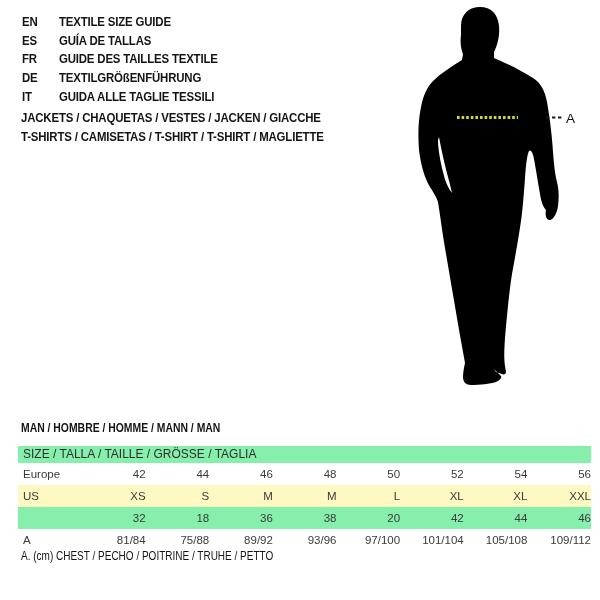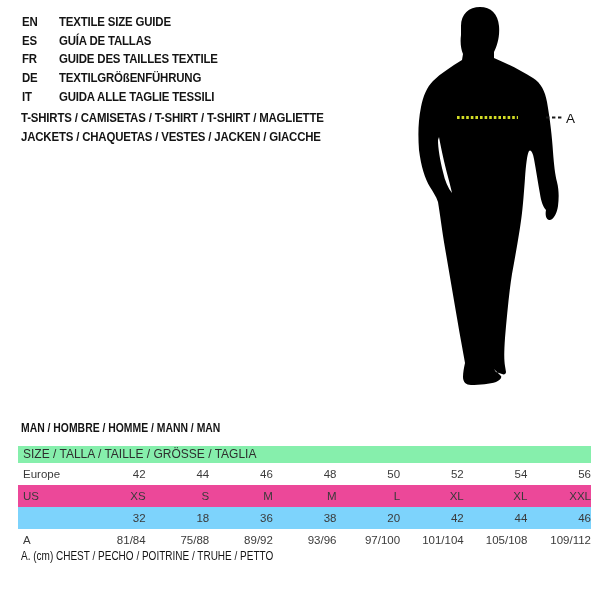--- a/index.html
+++ b/index.html
@@ -58,24 +58,24 @@
     <span>TEXTILGRÖßENFÜHRUNG</span>
   </div>
   <div class="lang-row cond">
     <span class="lang-code">IT</span>
     <span>GUIDA ALLE TAGLIE TESSILI</span>
   </div>
 </div>
 
 <div class="cat-block">
   <div class="cat-line">
-      <span class="cond">T-SHIRTS / CAMISETAS / T-SHIRT / T-SHIRT / MAGLIETTE</span>
+      <span class="cond">JACKETS / CHAQUETAS / VESTES / JACKEN / GIACCHE</span>
     </div>
   <div class="cat-line">
-      <span class="cond">JACKETS / CHAQUETAS / VESTES / JACKEN / GIACCHE</span>
+      <span class="cond">T-SHIRTS / CAMISETAS / T-SHIRT / T-SHIRT / MAGLIETTE</span>
     </div>
 </div>
 
 <div class="figure-wrap">
   <svg width="200" height="400" viewBox="0 0 200 400">
     <path fill-rule="evenodd" d="M 61 26
          C 61 14 69 7 80 7 C 91 7 98 14 99 26 C 100 37 97 46 94 52 L 94 58
          C 106 63 120 70 133 78 C 141 83 145 91 147 102
          C 150 119 152 137 153 152 C 154 165 155 174 157 182
          C 159 190 159 198 158 206 C 157 213 154 219 150 220
@@ -114,33 +114,33 @@
     <span class="cell">42</span>
     <span class="cell">44</span>
     <span class="cell">46</span>
     <span class="cell">48</span>
     <span class="cell">50</span>
     <span class="cell">52</span>
     <span class="cell">54</span>
     <span class="cell">56</span>
   </div>
 
-  <div class="trow zebra" style="background: #ec4899;">
+  <div class="trow zebra" style="background: #fef9c3;">
     <span class="rlabel">US</span>
     <span class="cell">XS</span>
     <span class="cell">S</span>
     <span class="cell">M</span>
     <span class="cell">M</span>
     <span class="cell">L</span>
     <span class="cell">XL</span>
     <span class="cell">XL</span>
     <span class="cell">XXL</span>
   </div>
 
-  <div class="trow zebra" style="background: #7dd3fc;">
+  <div class="trow zebra" style="background: #86efac;">
     <span class="rlabel"></span>
     <span class="cell">32</span>
     <span class="cell">18</span>
     <span class="cell">36</span>
     <span class="cell">38</span>
     <span class="cell">20</span>
     <span class="cell">42</span>
     <span class="cell">44</span>
     <span class="cell">46</span>
   </div>

